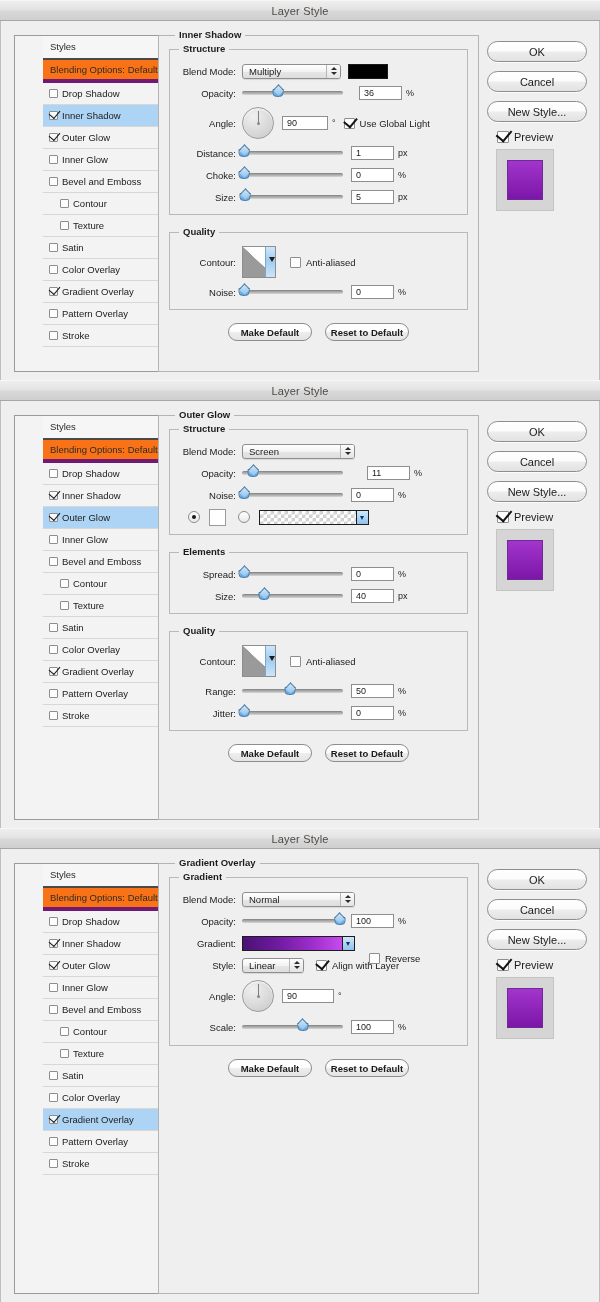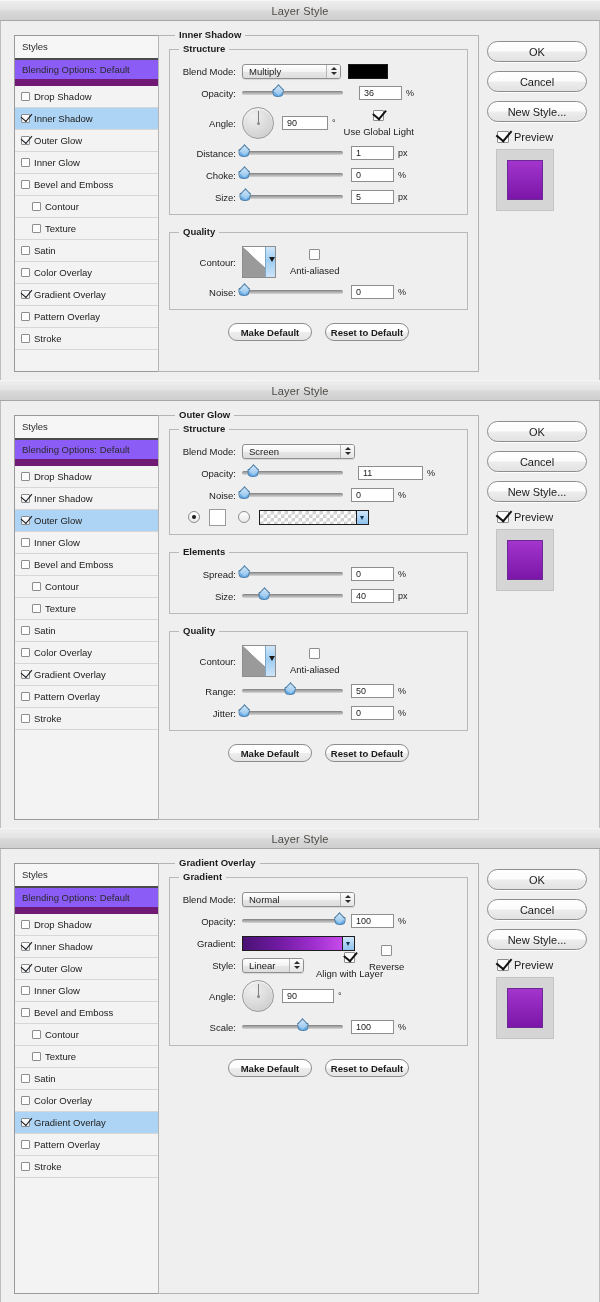--- a/index.html
+++ b/index.html
@@ -18,25 +18,25 @@
     display:flex;align-items:center;justify-content:center;
   }
   .titlebar .t{font-size:11px;color:#4e4a46;letter-spacing:.2px;}
 
   .body{position:relative;height:calc(100% - 20px);background:#efefef;
         border-left:1px solid #bdbdbd;border-right:1px solid #bdbdbd;border-bottom:1px solid #b5b5b5;
         box-sizing:border-box;}
 
   
   .sidebar{position:absolute;left:13px;top:14px;width:150px;bottom:8px;
-    background:#f3f3f3;border:1px solid #9a9a9a;box-sizing:border-box;}
+    background:#f3f3f3;border:1px solid #9a9a9a;box-sizing:border-box;padding-left:28px;}
   .sb-head{height:22px;line-height:22px;padding-left:7px;font-size:9.5px;color:#2a2a2a;
     border-bottom:2px solid #4a4a4a;background:#f6f6f6;}
   .sb-sub{height:19px;line-height:19px;padding-left:7px;font-size:9.5px;color:#2a2a2a;
-    border-bottom:7px solid #701a75;background:#8b5cf6;}
+    border-bottom:4px solid #701a75;background:#f97316;}
   .sb-item{height:22px;display:flex;align-items:center;padding-left:6px;font-size:9.5px;color:#20201e;
     border-bottom:1px solid #d7d7d7;background:#f3f3f3;box-sizing:border-box;text-align:center;}
   .sb-item.indent{padding-left:17px;}
   .sb-item.sel{background:#aed4f5;}
   .sb-item .lab{margin-left:4px;white-space:nowrap;}
 
   
   .cb{width:9px;height:9px;min-width:9px;border:1px solid #8d8d8d;background:#fdfdfd;border-radius:1px;
       position:relative;box-sizing:border-box;display:inline-block;}
   .cb.on{background:linear-gradient(to bottom,#fdfdfd,#e9eff6);}
@@ -143,21 +143,21 @@
       linear-gradient(45deg,#cfcfcf 25%,#ffffff 25%,#ffffff 75%,#cfcfcf 75%);
     background-size:7px 7px;background-position:0 0,3.5px 3.5px;}
 
   
   .defrow{display:flex;gap:13px;justify-content:center;}
   .dbtn{width:84px;height:18px;border-radius:9px;border:1px solid #8d8d8d;
     background:linear-gradient(to bottom,#ffffff 0%,#fcfcfc 48%,#ededed 52%,#e4e4e4 100%);
     font-size:9.5px;font-weight:bold;color:#1b1b1b;display:flex;align-items:center;justify-content:center;
     box-sizing:border-box;}
 
-  .chkrow{display:flex;align-items:center;gap:5px;font-size:9.5px;color:#1b1b1b;flex-direction:column;}
+  .chkrow{display:flex;align-items:center;gap:5px;font-size:9.5px;color:#1b1b1b;}
   .cb11{width:11px;height:11px;min-width:11px;border:1px solid #8d8d8d;background:#fdfdfd;
       border-radius:1px;position:relative;box-sizing:border-box;display:inline-block;}
   .cb11.on:after{content:"";position:absolute;left:1px;top:-4px;width:7px;height:10px;
       border:solid #131313;border-width:0 2px 2px 0;transform:rotate(40deg);}
 </style>
 </head>
 <body>
 
 <div class="dialog dlg1">
   <div class="titlebar">
@@ -408,21 +408,21 @@
               </span>
           </div>
         </div>
 
         <div class="row">
           <span class="rlabel">Opacity:</span>
           <div class="slider" style="width:101px;">
             <div class="strack"></div>
               <div class="sthumb" style="left:11%"></div>
           </div>
-          <div class="num" style="width:65px;margin-left:15px;">11</div>
+          <div class="num" style="width:43px;margin-left:24px;">11</div>
           <span class="unit">%</span>
         </div>
 
         <div class="row">
           <span class="rlabel">Noise:</span>
           <div class="slider" style="width:101px;">
             <div class="strack"></div>
               <div class="sthumb" style="left:2%"></div>
           </div>
           <div class="num" style="width:43px;margin-left:8px;">0</div>

